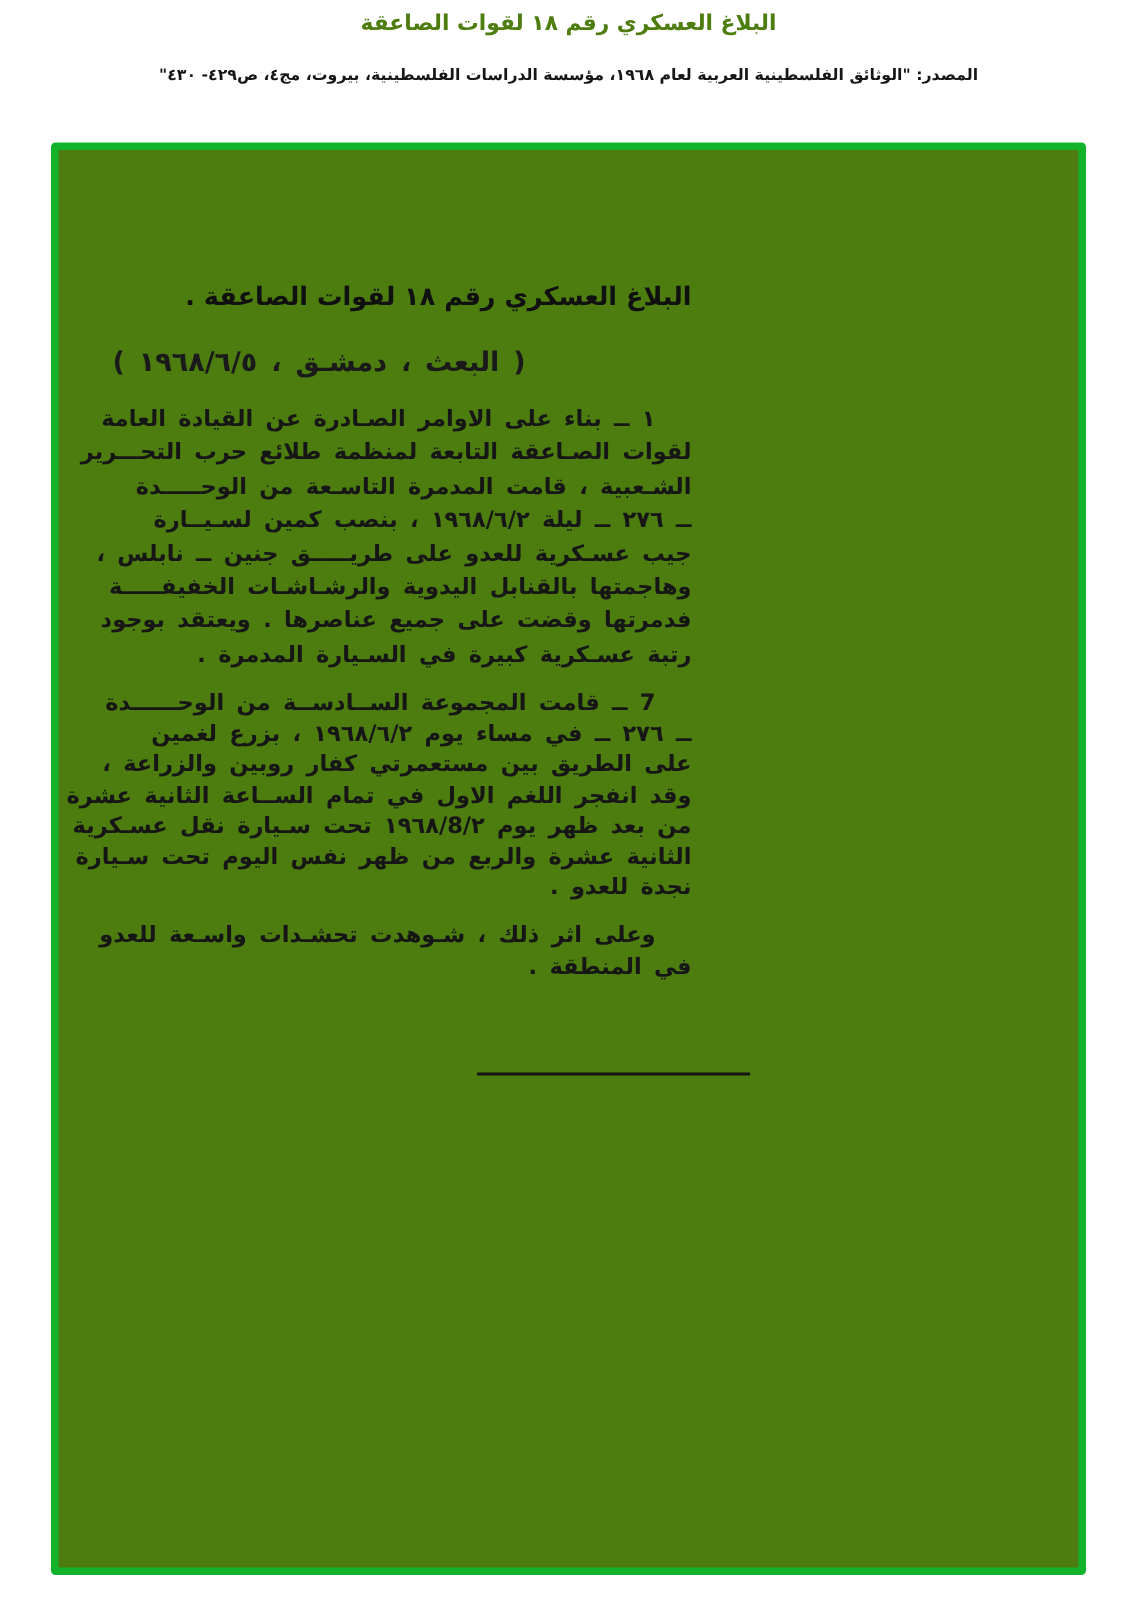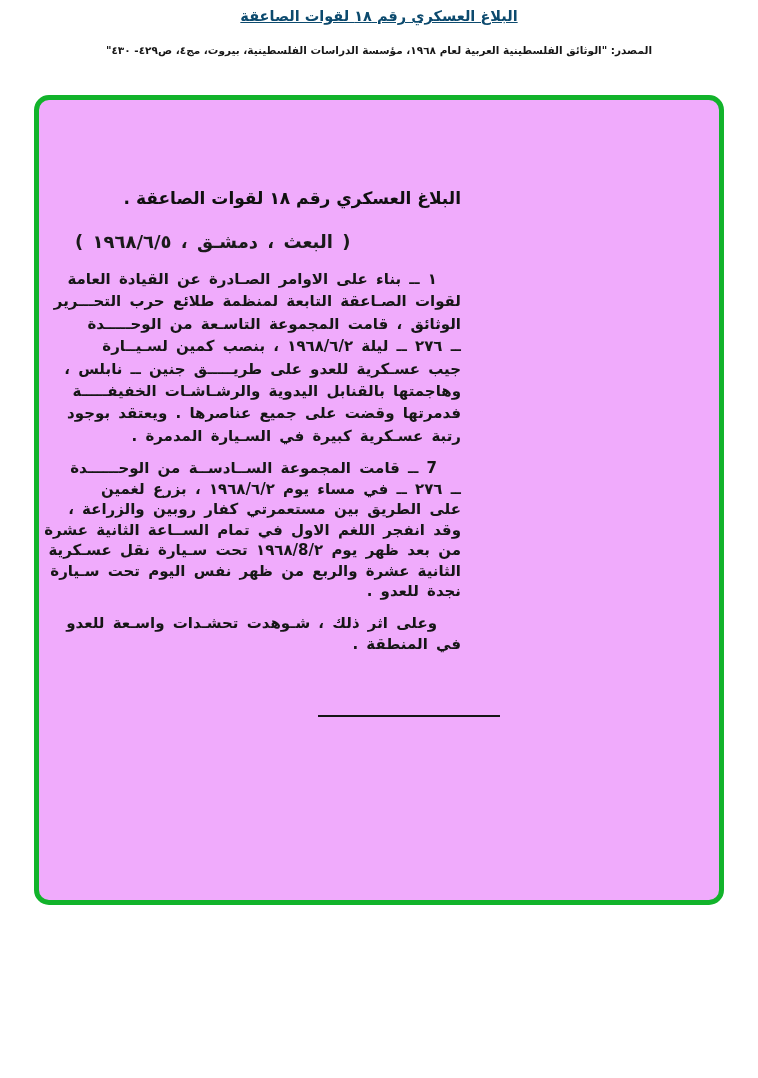--- a/index.html
+++ b/index.html
@@ -18,46 +18,45 @@
   
   .top-title {
     position: absolute;
     top: 8px;
     left: 0;
     width: 758px;
     text-align: center;
     direction: rtl;
     font-size: 14.5px;
     font-weight: bold;
-    color: #0c4a6e;
+    color: #4d7c0f;
     letter-spacing: 0;
-    text-decoration: underline;
   }
   .top-source {
     position: absolute;
     top: 44px;
     left: 0;
     width: 758px;
     text-align: center;
     direction: rtl;
     font-size: 10.5px;
     font-weight: bold;
     color: #161616;
   }
   
   .page-frame {
     position: absolute;
     left: 34px;
     top: 95px;
     width: 690px;
-    height: 810px;
+    height: 955px;
     box-sizing: border-box;
     border: 5px solid #12b32b;
-    border-radius: 15px;
-    background: #f0abfc;
+    border-radius: 3px;
+    background: #4d7c0f;
   }
   .doc-title {
     position: absolute;
     top: 88px;
     right: 258px;
     direction: rtl;
     white-space: nowrap;
     font-size: 17px;
     font-weight: bold;
     color: #101010;
@@ -112,21 +111,21 @@
   <div class="page-frame" style="border-color: rgb(18, 179, 43);">
 
     <div class="doc-title">البلاغ العسكري رقم ١٨ لقوات الصاعقة .</div>
 
     <div class="doc-date">( البعث ، دمشـق ، ١٩٦٨/٦/٥ )</div>
 
     <div class="doc-body">
         <div class="para para1">
           <div class="tline first">١ ــ بناء على الاوامر الصـادرة عن القيادة العامة</div>
           <div class="tline">لقوات الصـاعقة التابعة لمنظمة طلائع حرب التحـــرير</div>
-          <div class="tline">الوثائق ، قامت المجموعة التاسـعة من الوحـــــدة</div>
+          <div class="tline">الشـعبية ، قامت المدمرة التاسـعة من الوحـــــدة</div>
           <div class="tline">ــ ٢٧٦ ــ ليلة ١٩٦٨/٦/٢ ، بنصب كمين لسـيــارة</div>
           <div class="tline">جيب عسـكرية للعدو على طريـــــق جنين ــ نابلس ،</div>
           <div class="tline">وهاجمتها بالقنابل اليدوية والرشـاشـات الخفيفـــــة</div>
           <div class="tline">فدمرتها وقضت على جميع عناصرها . ويعتقد بوجود</div>
           <div class="tline">رتبة عسـكرية كبيرة في السـيارة المدمرة .</div>
         </div>
         <div class="para para2">
           <div class="tline first">7 ــ قامت المجموعة الســادســة من الوحــــــدة</div>
           <div class="tline">ــ ٢٧٦ ــ في مساء يوم ١٩٦٨/٦/٢ ، بزرع لغمين</div>
           <div class="tline">على الطريق بين مستعمرتي كفار روبين والزراعة ،</div>

